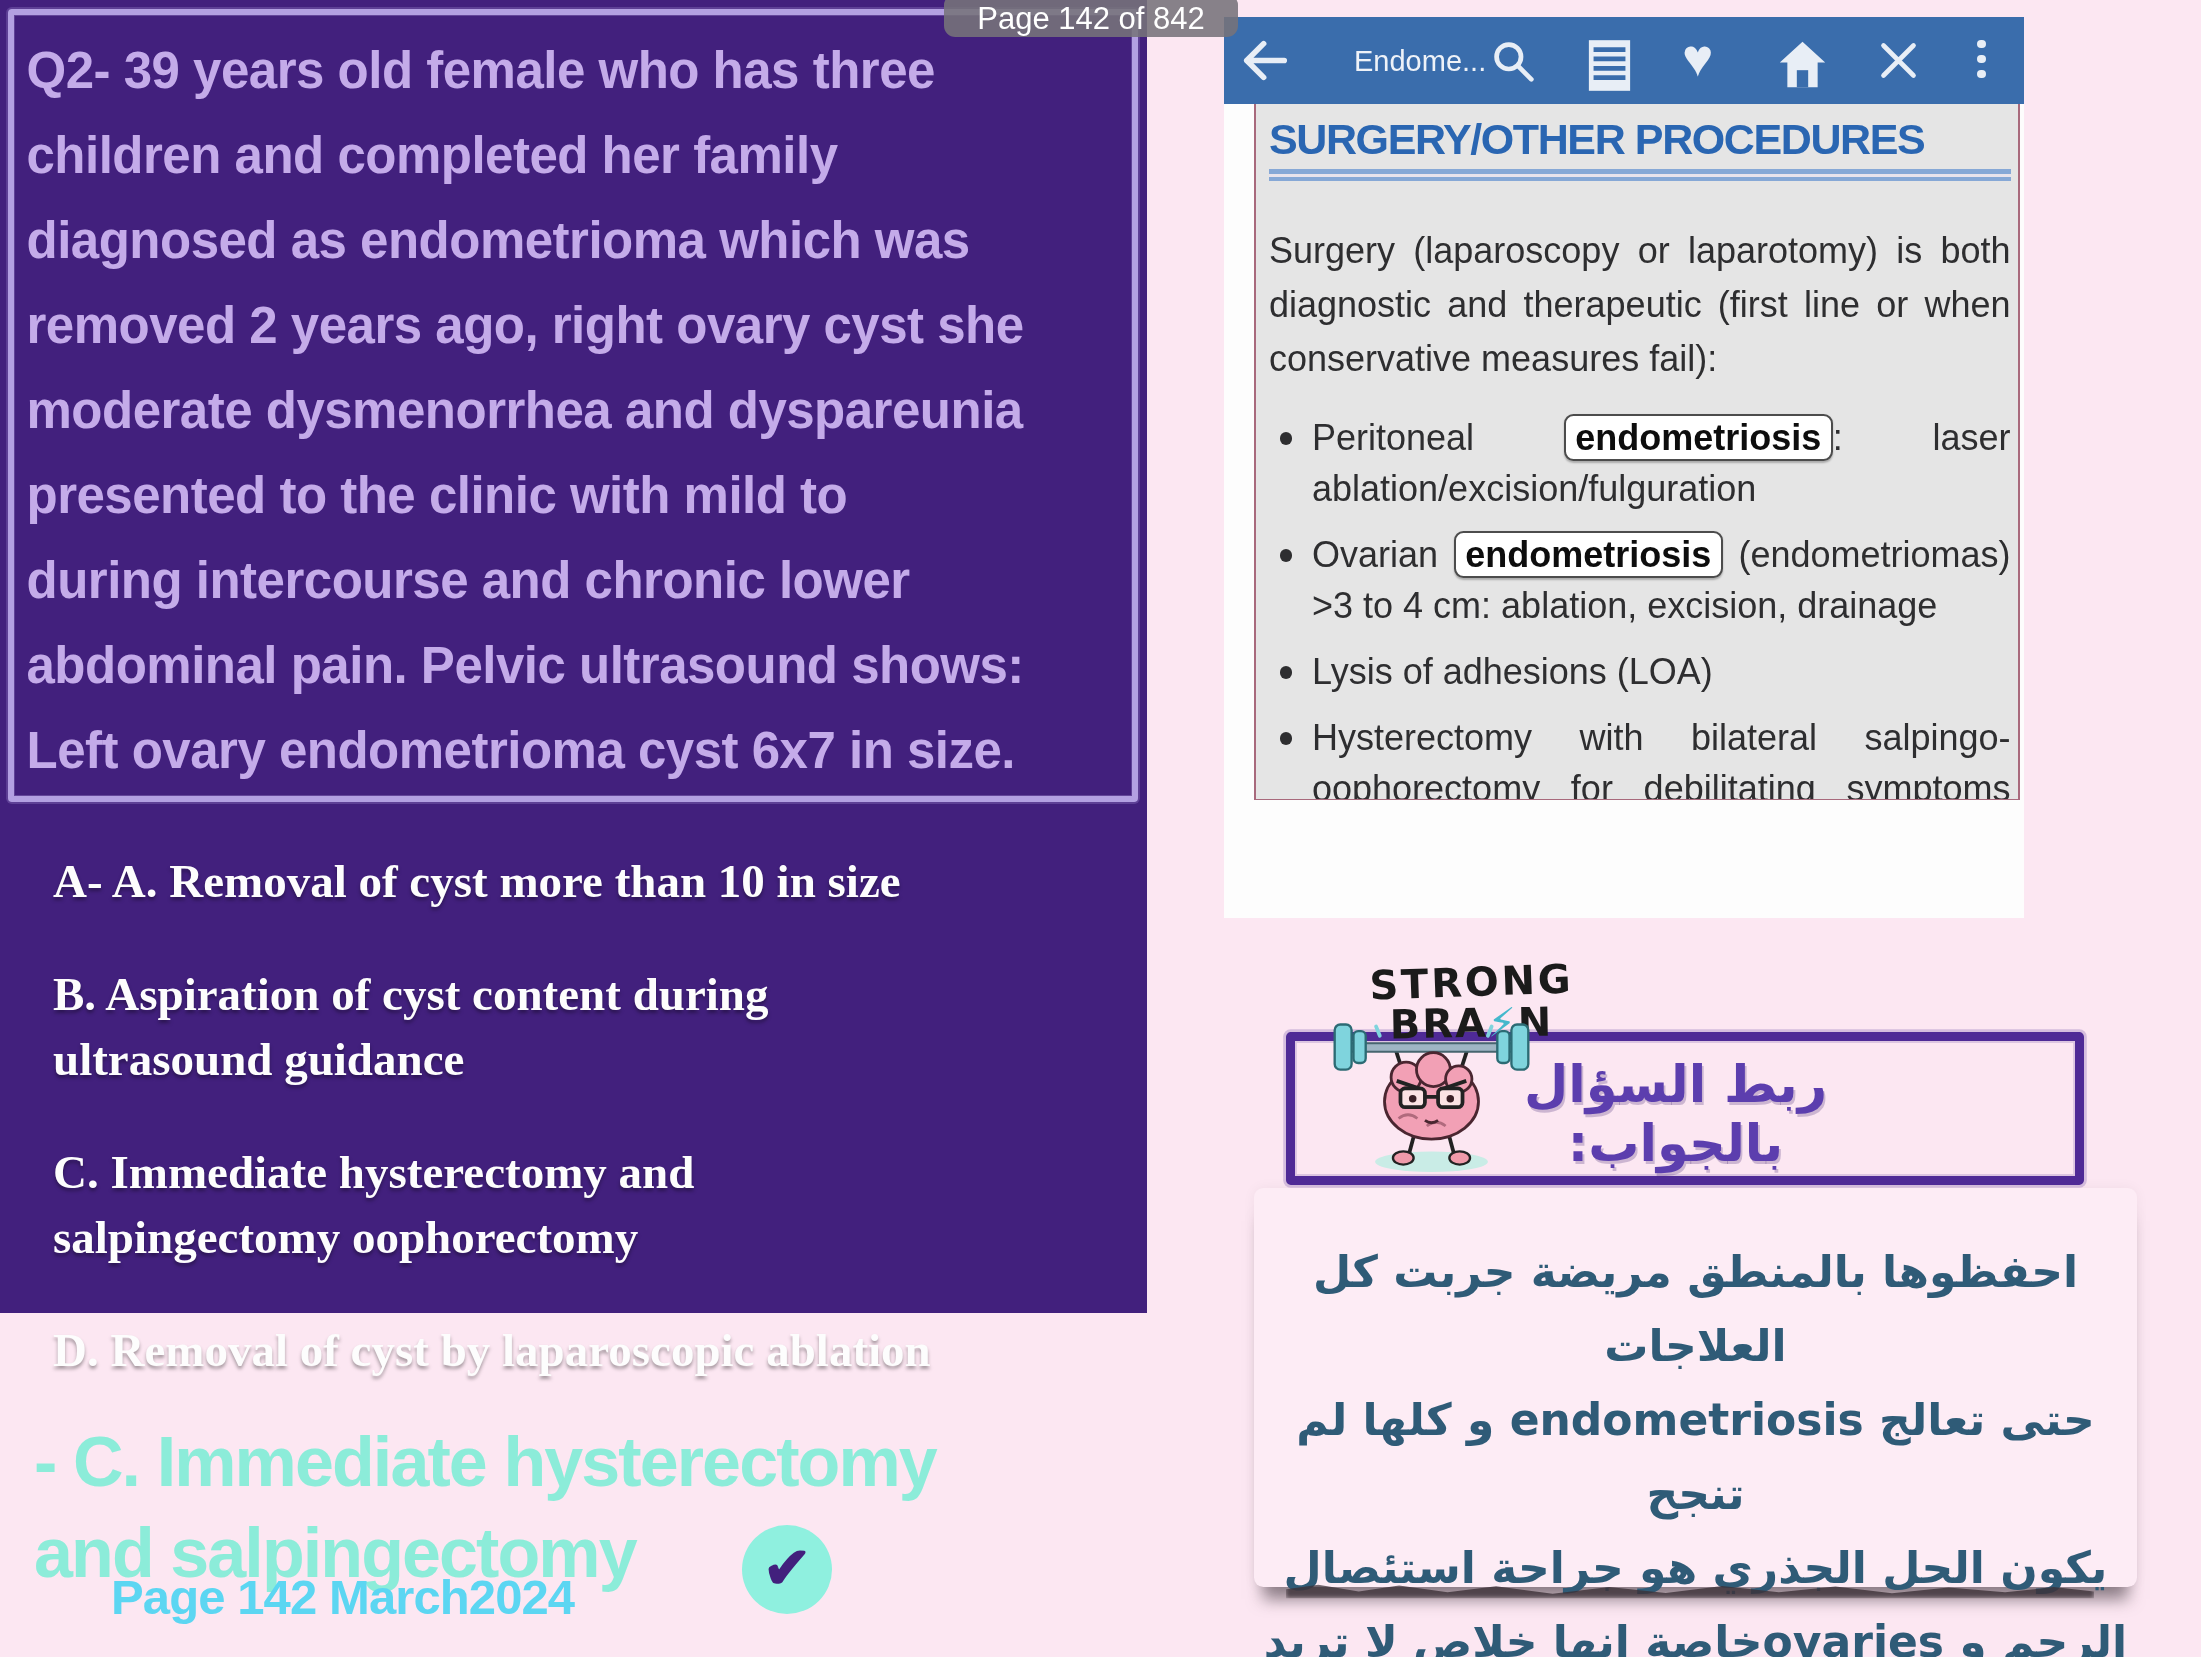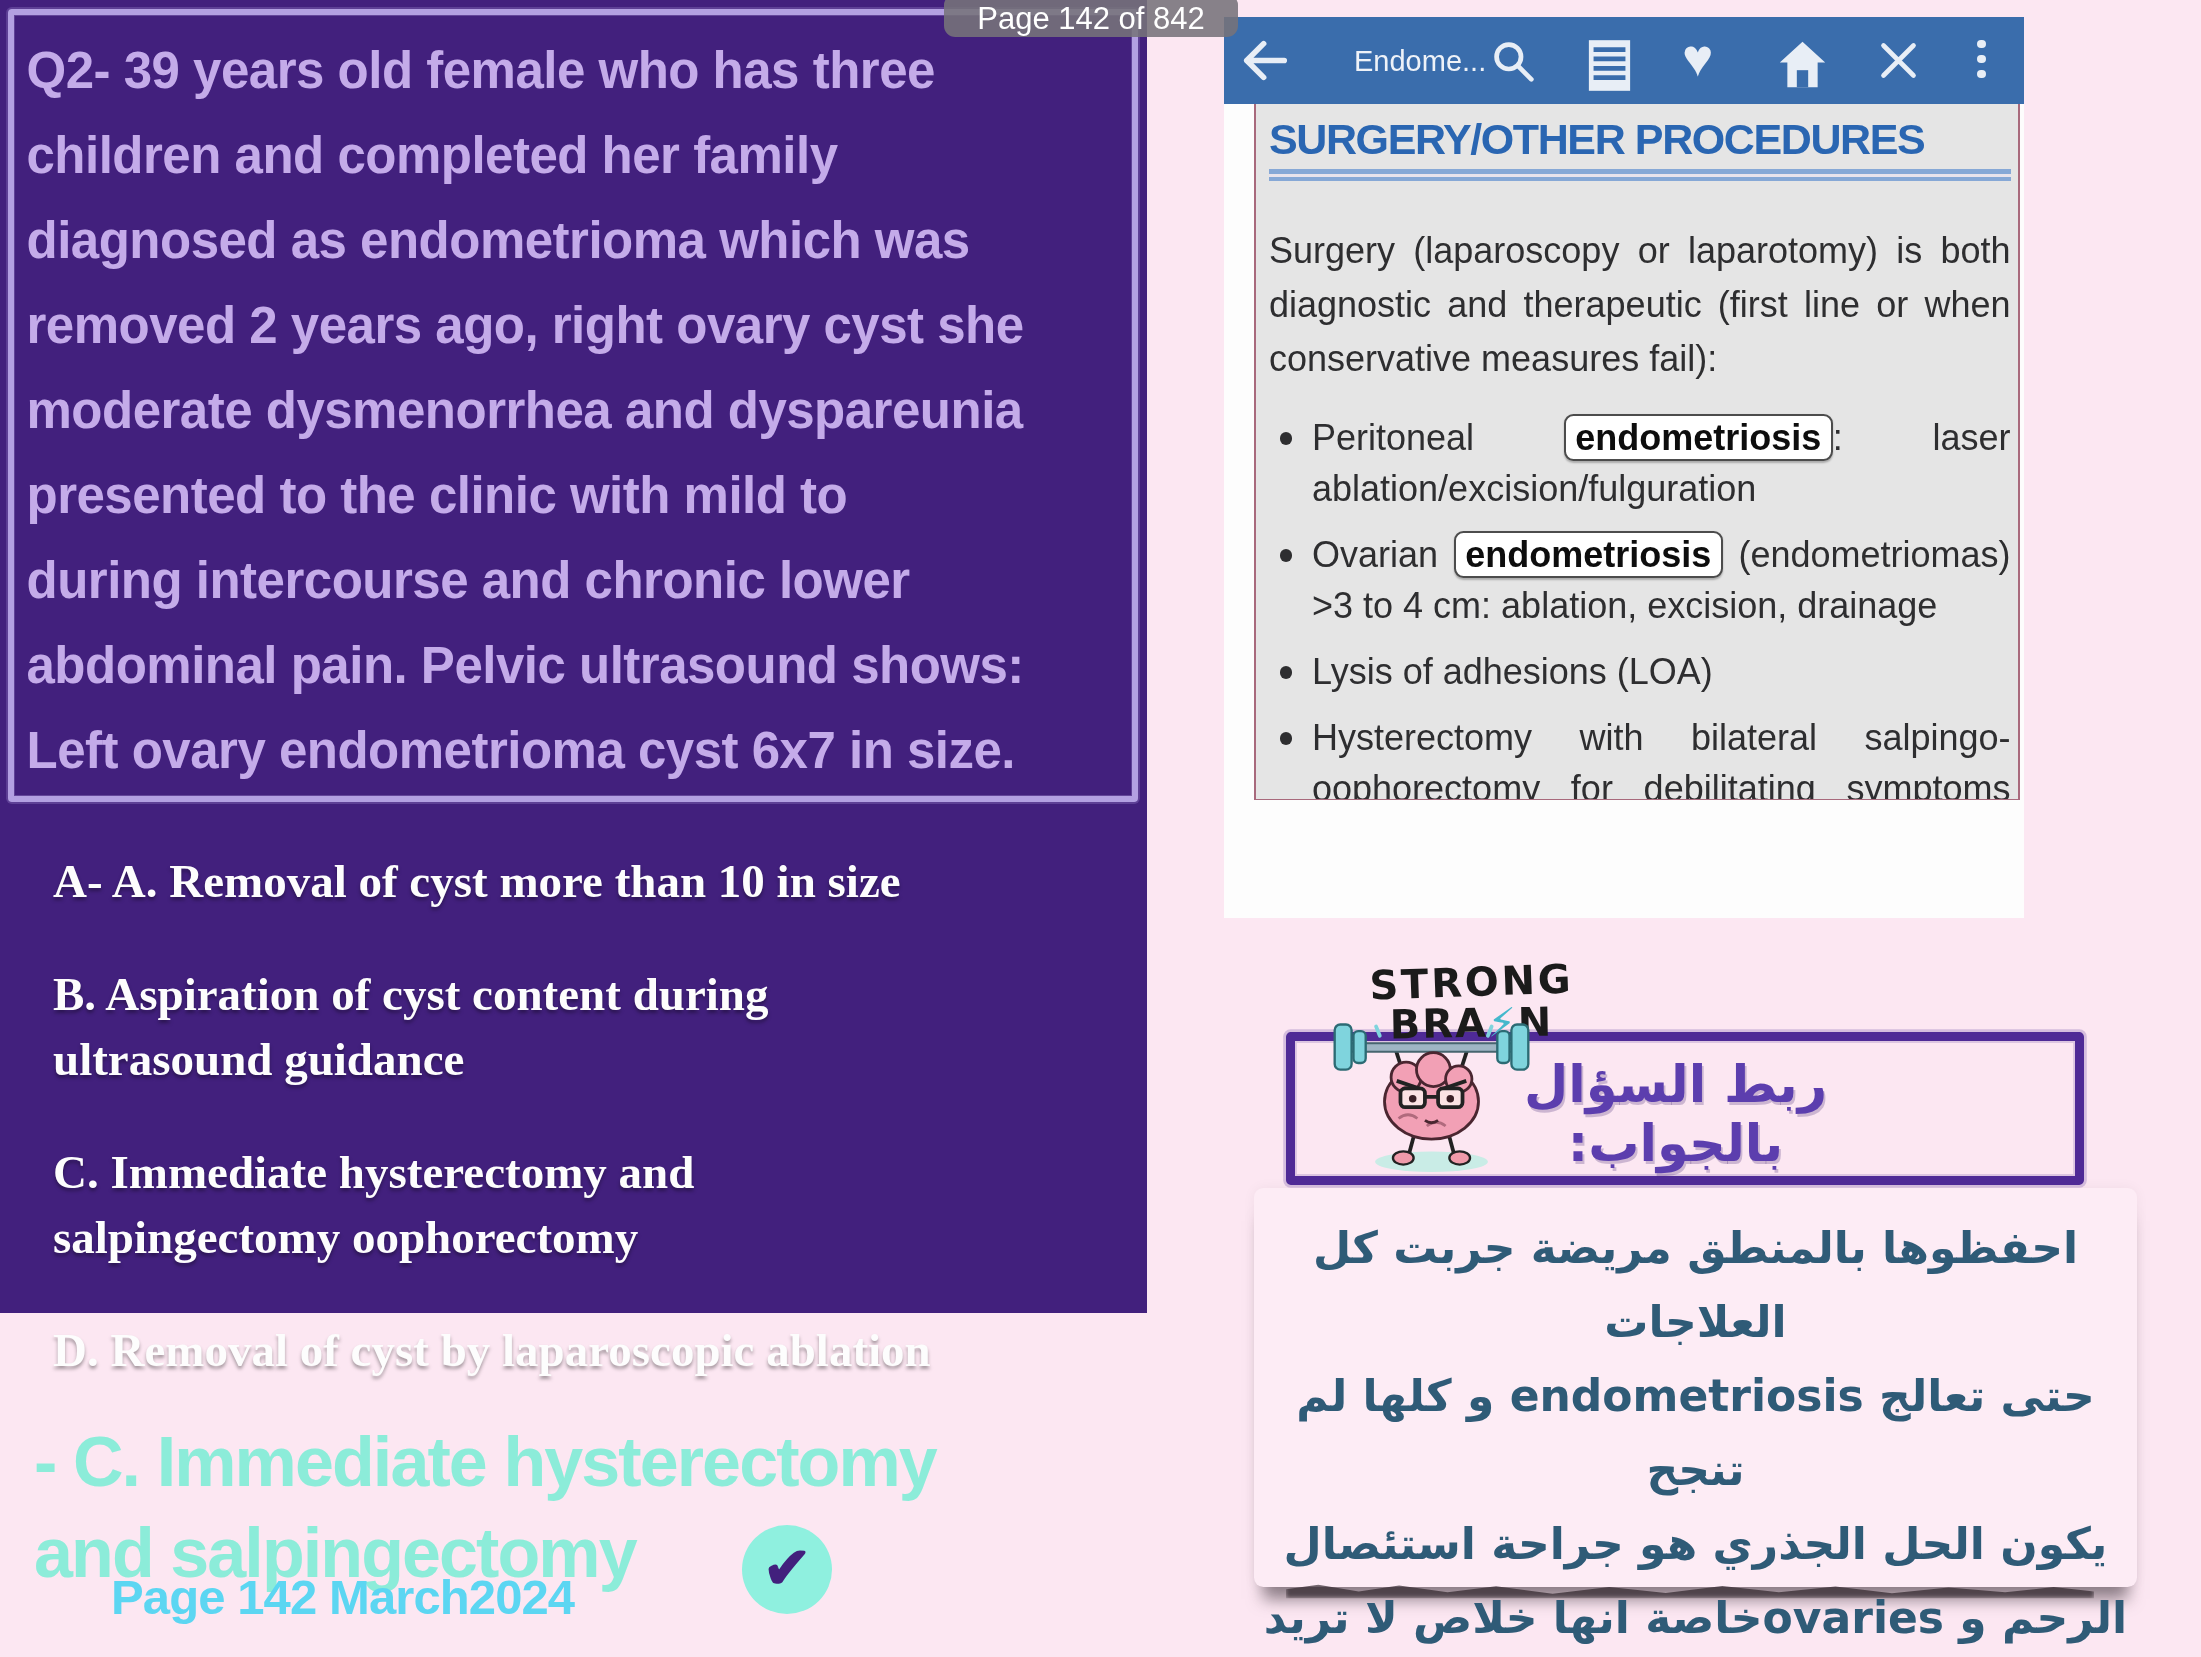--- a/index.html
+++ b/index.html
@@ -92,21 +92,21 @@
     box-shadow:0 0 0 2.8px rgba(79,42,150,.22), inset 0 0 0 1.9px rgba(79,42,150,.18);
   }
   .linker-title{
     position:absolute;left:1412px;top:1055px;width:527px;z-index:21;
     direction:rtl;text-align:center;font-family:"DejaVu Sans",sans-serif;font-weight:bold;
     font-size:51px;color:#5c3eae;text-shadow:1.9px 2.8px 0 rgba(60,30,110,.25);
   }
   
   .note{
     position:absolute;left:1254px;top:1188px;width:883px;height:399px;box-sizing:border-box;
-    background:#fdecf5;border-radius:9.4px;z-index:15;padding-top:23px;
+    background:#fdecf5;border-radius:9.4px;z-index:15;padding-top:47px;
     box-shadow:0 22.6px 15px -9.4px rgba(70,58,66,.6), 0 0 13px rgba(0,0,0,.05);
   }
   .note::after{
     content:"";position:absolute;left:32px;right:43px;bottom:-11.3px;height:15px;background:#3c3138;opacity:.8;
     clip-path:polygon(0 40%,4% 10%,9% 55%,14% 15%,20% 60%,26% 20%,33% 70%,40% 25%,47% 65%,54% 18%,61% 60%,68% 22%,75% 66%,82% 28%,89% 60%,95% 25%,100% 55%,100% 100%,0 100%);
     filter:blur(1.9px);
   }
   .note-line{
     direction:rtl;text-align:center;font-family:"DejaVu Sans",sans-serif;font-weight:bold;
     font-size:44px;line-height:74px;color:#2f5b77;

